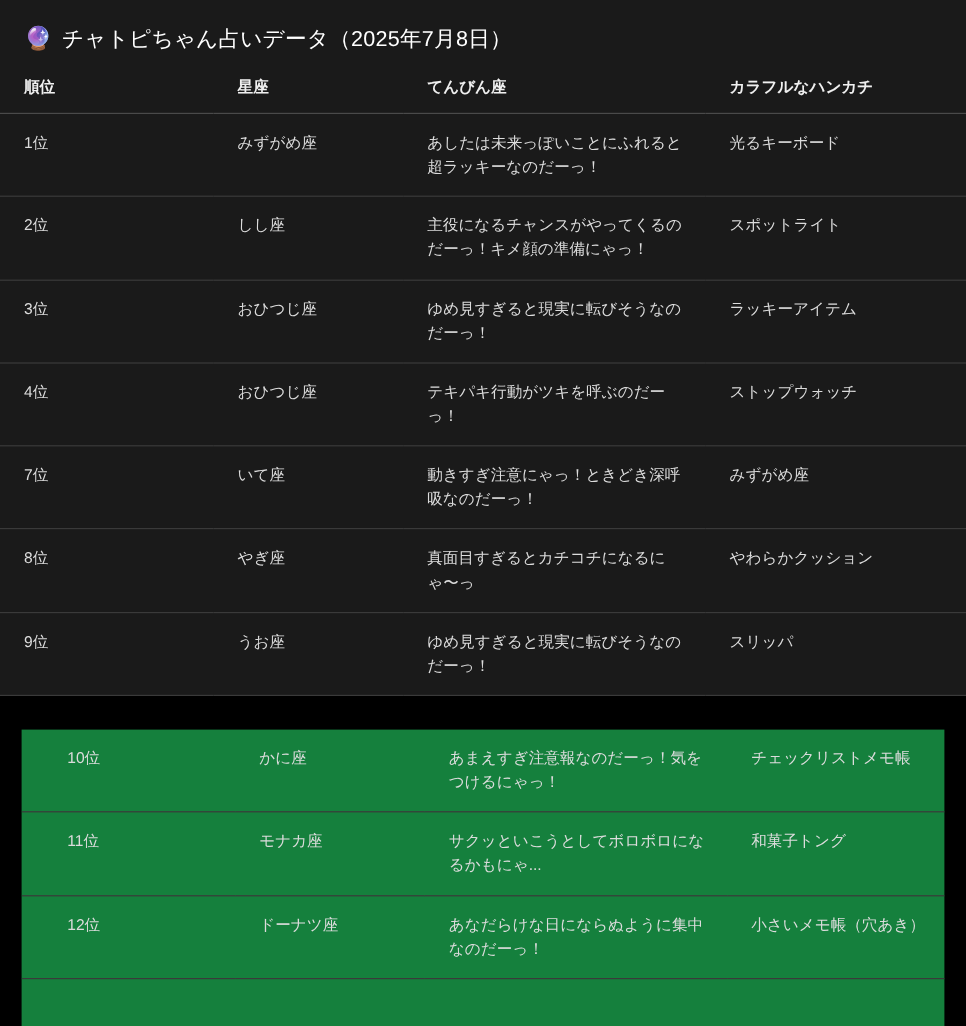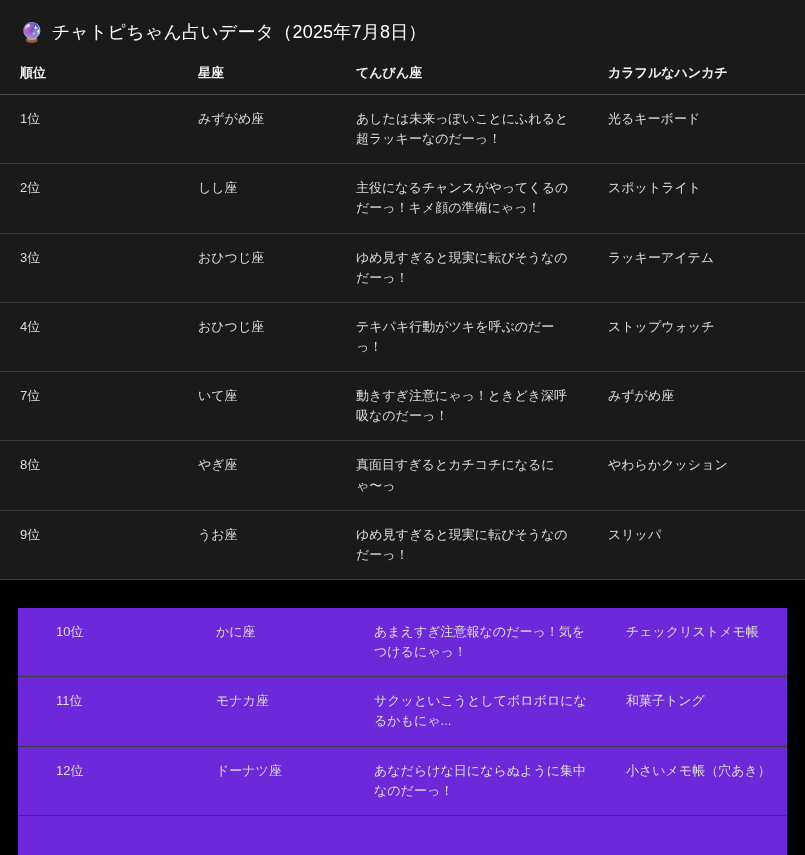--- a/index.html
+++ b/index.html
@@ -73,21 +73,21 @@
   col.c-point { width: 252px; }
   col.c-item { width: 217px; }
 
   
   .panel-overlay {
     position: absolute;
     left: 18px;
     top: 608px;
     width: 769px;
     height: 247px;
-    background: #6d28d9;
+    background: #15803d;
     overflow: hidden;
     box-shadow: 0 -2px 10px rgba(0,0,0,0.7);
   }
   table.data-overlay {
     width: 100%;
     border-collapse: collapse;
     table-layout: fixed;
   }
   table.data-overlay td {
     font-size: 13px;

